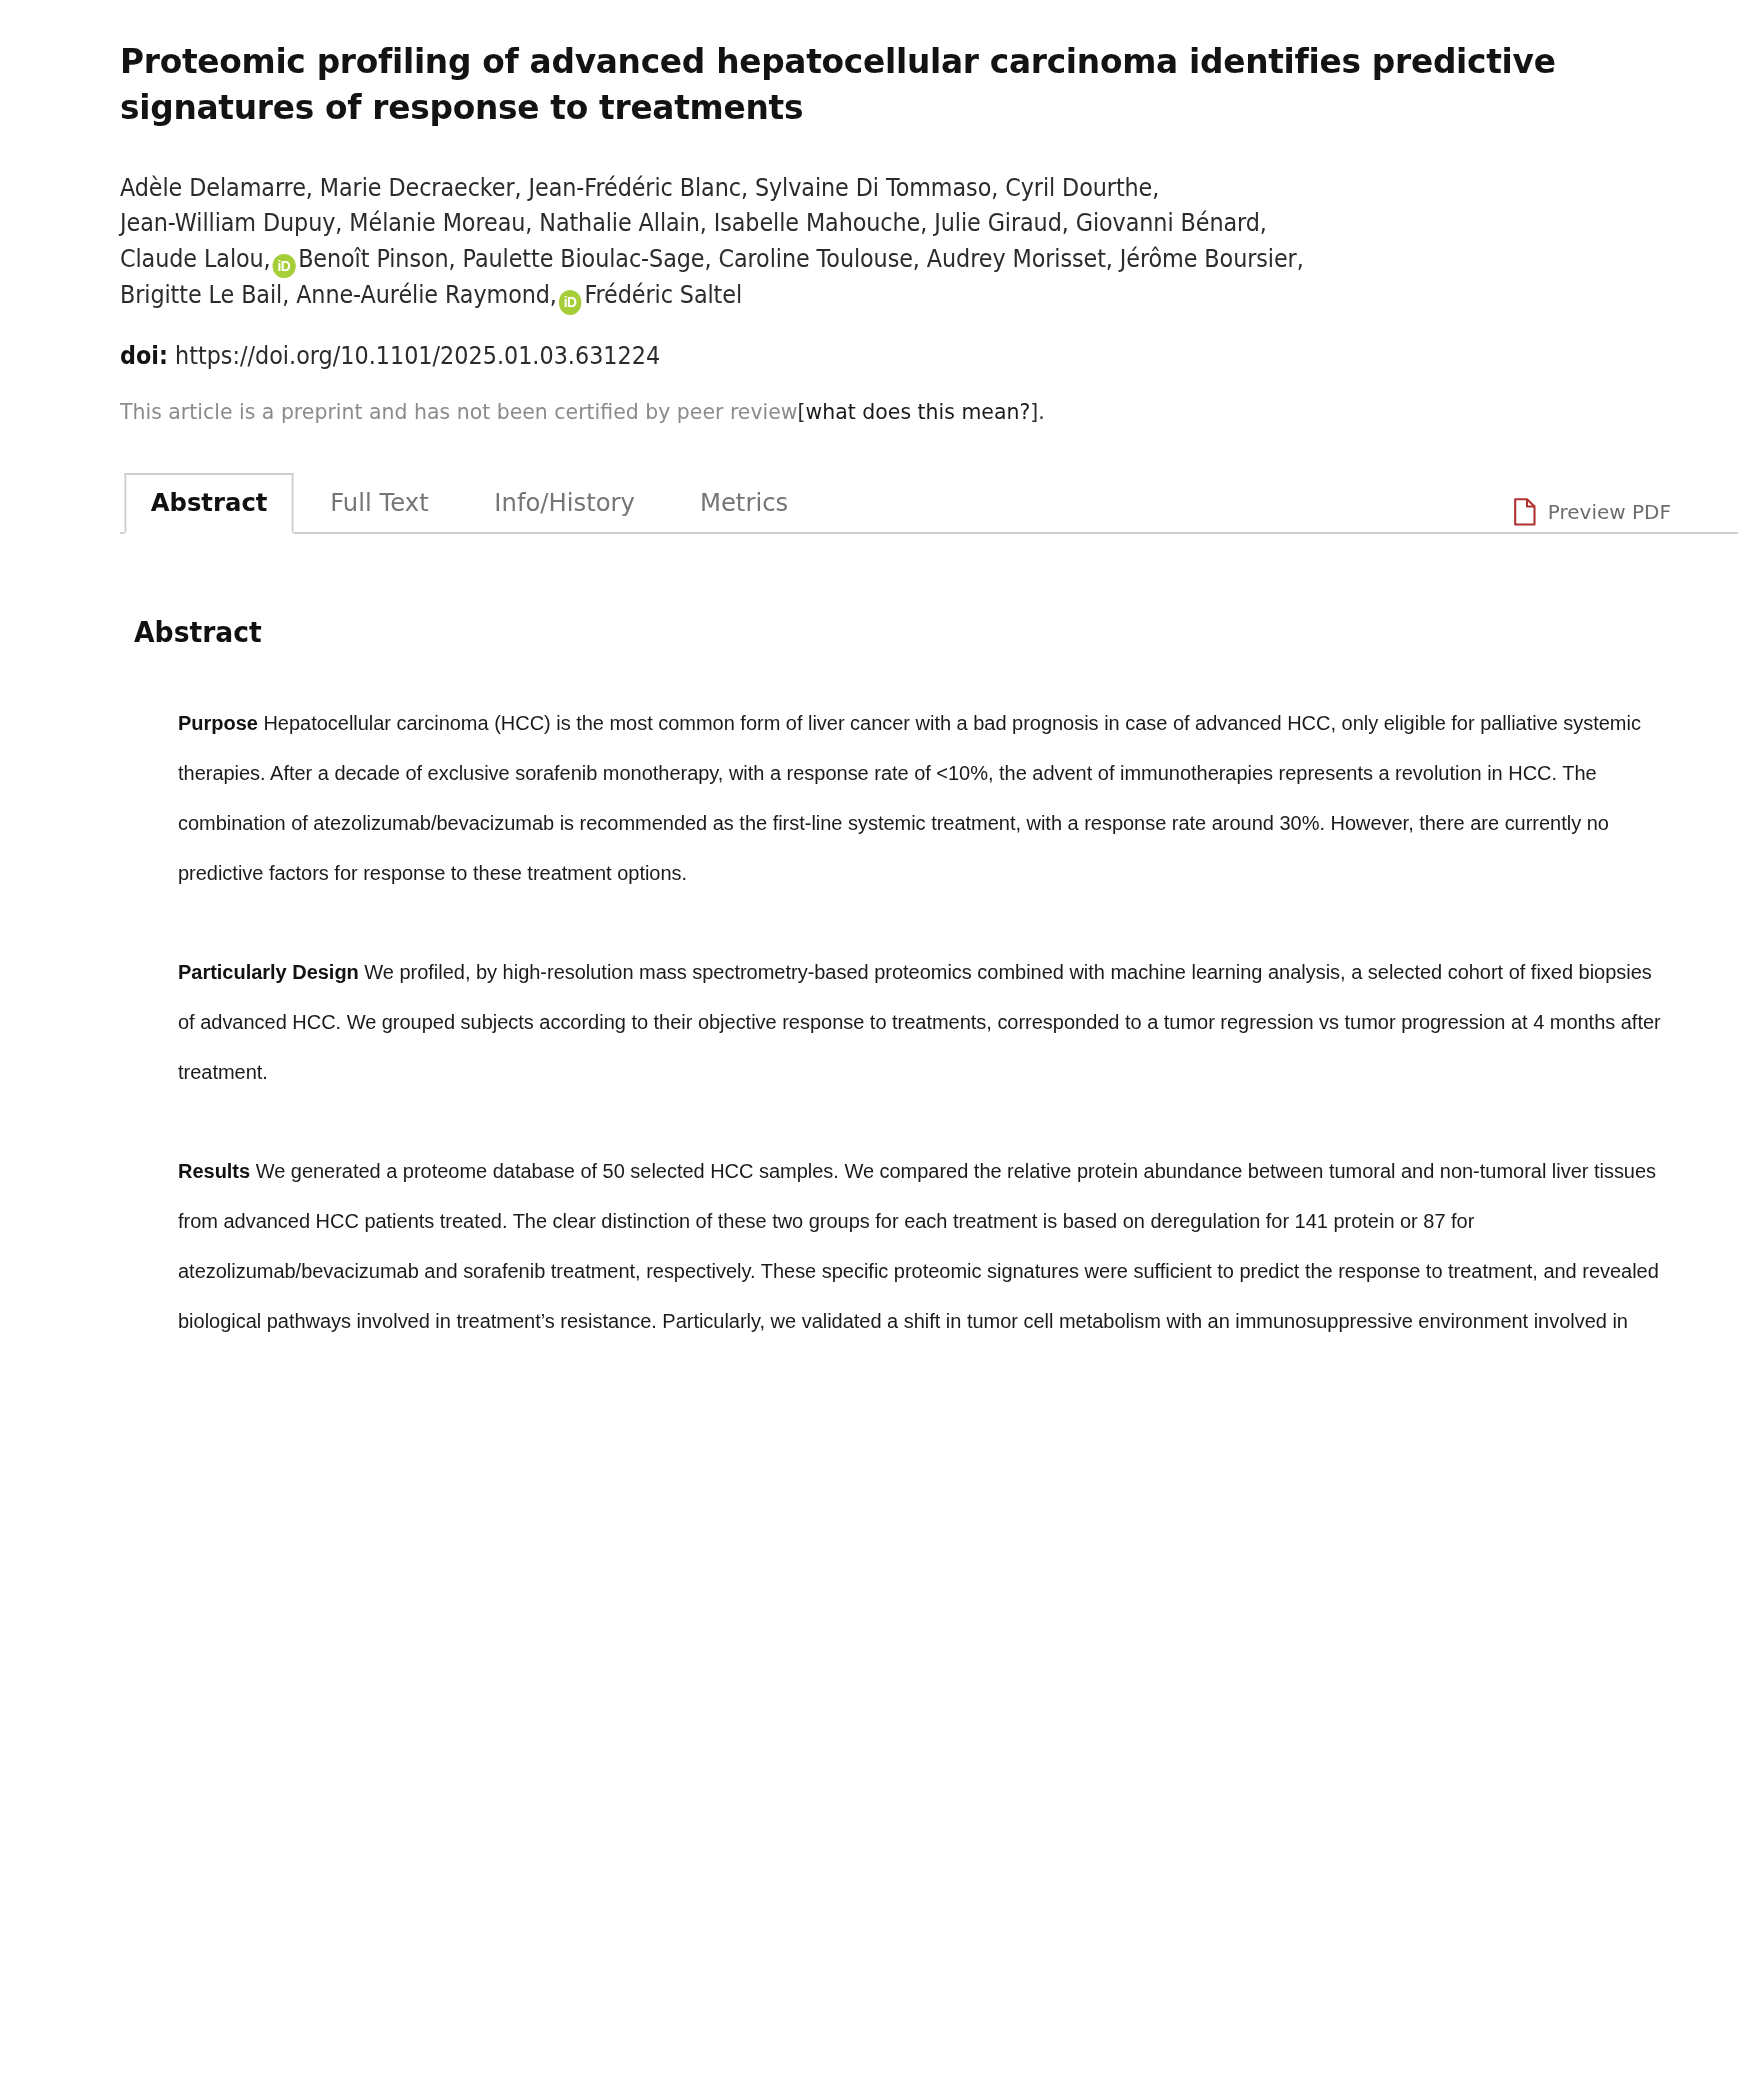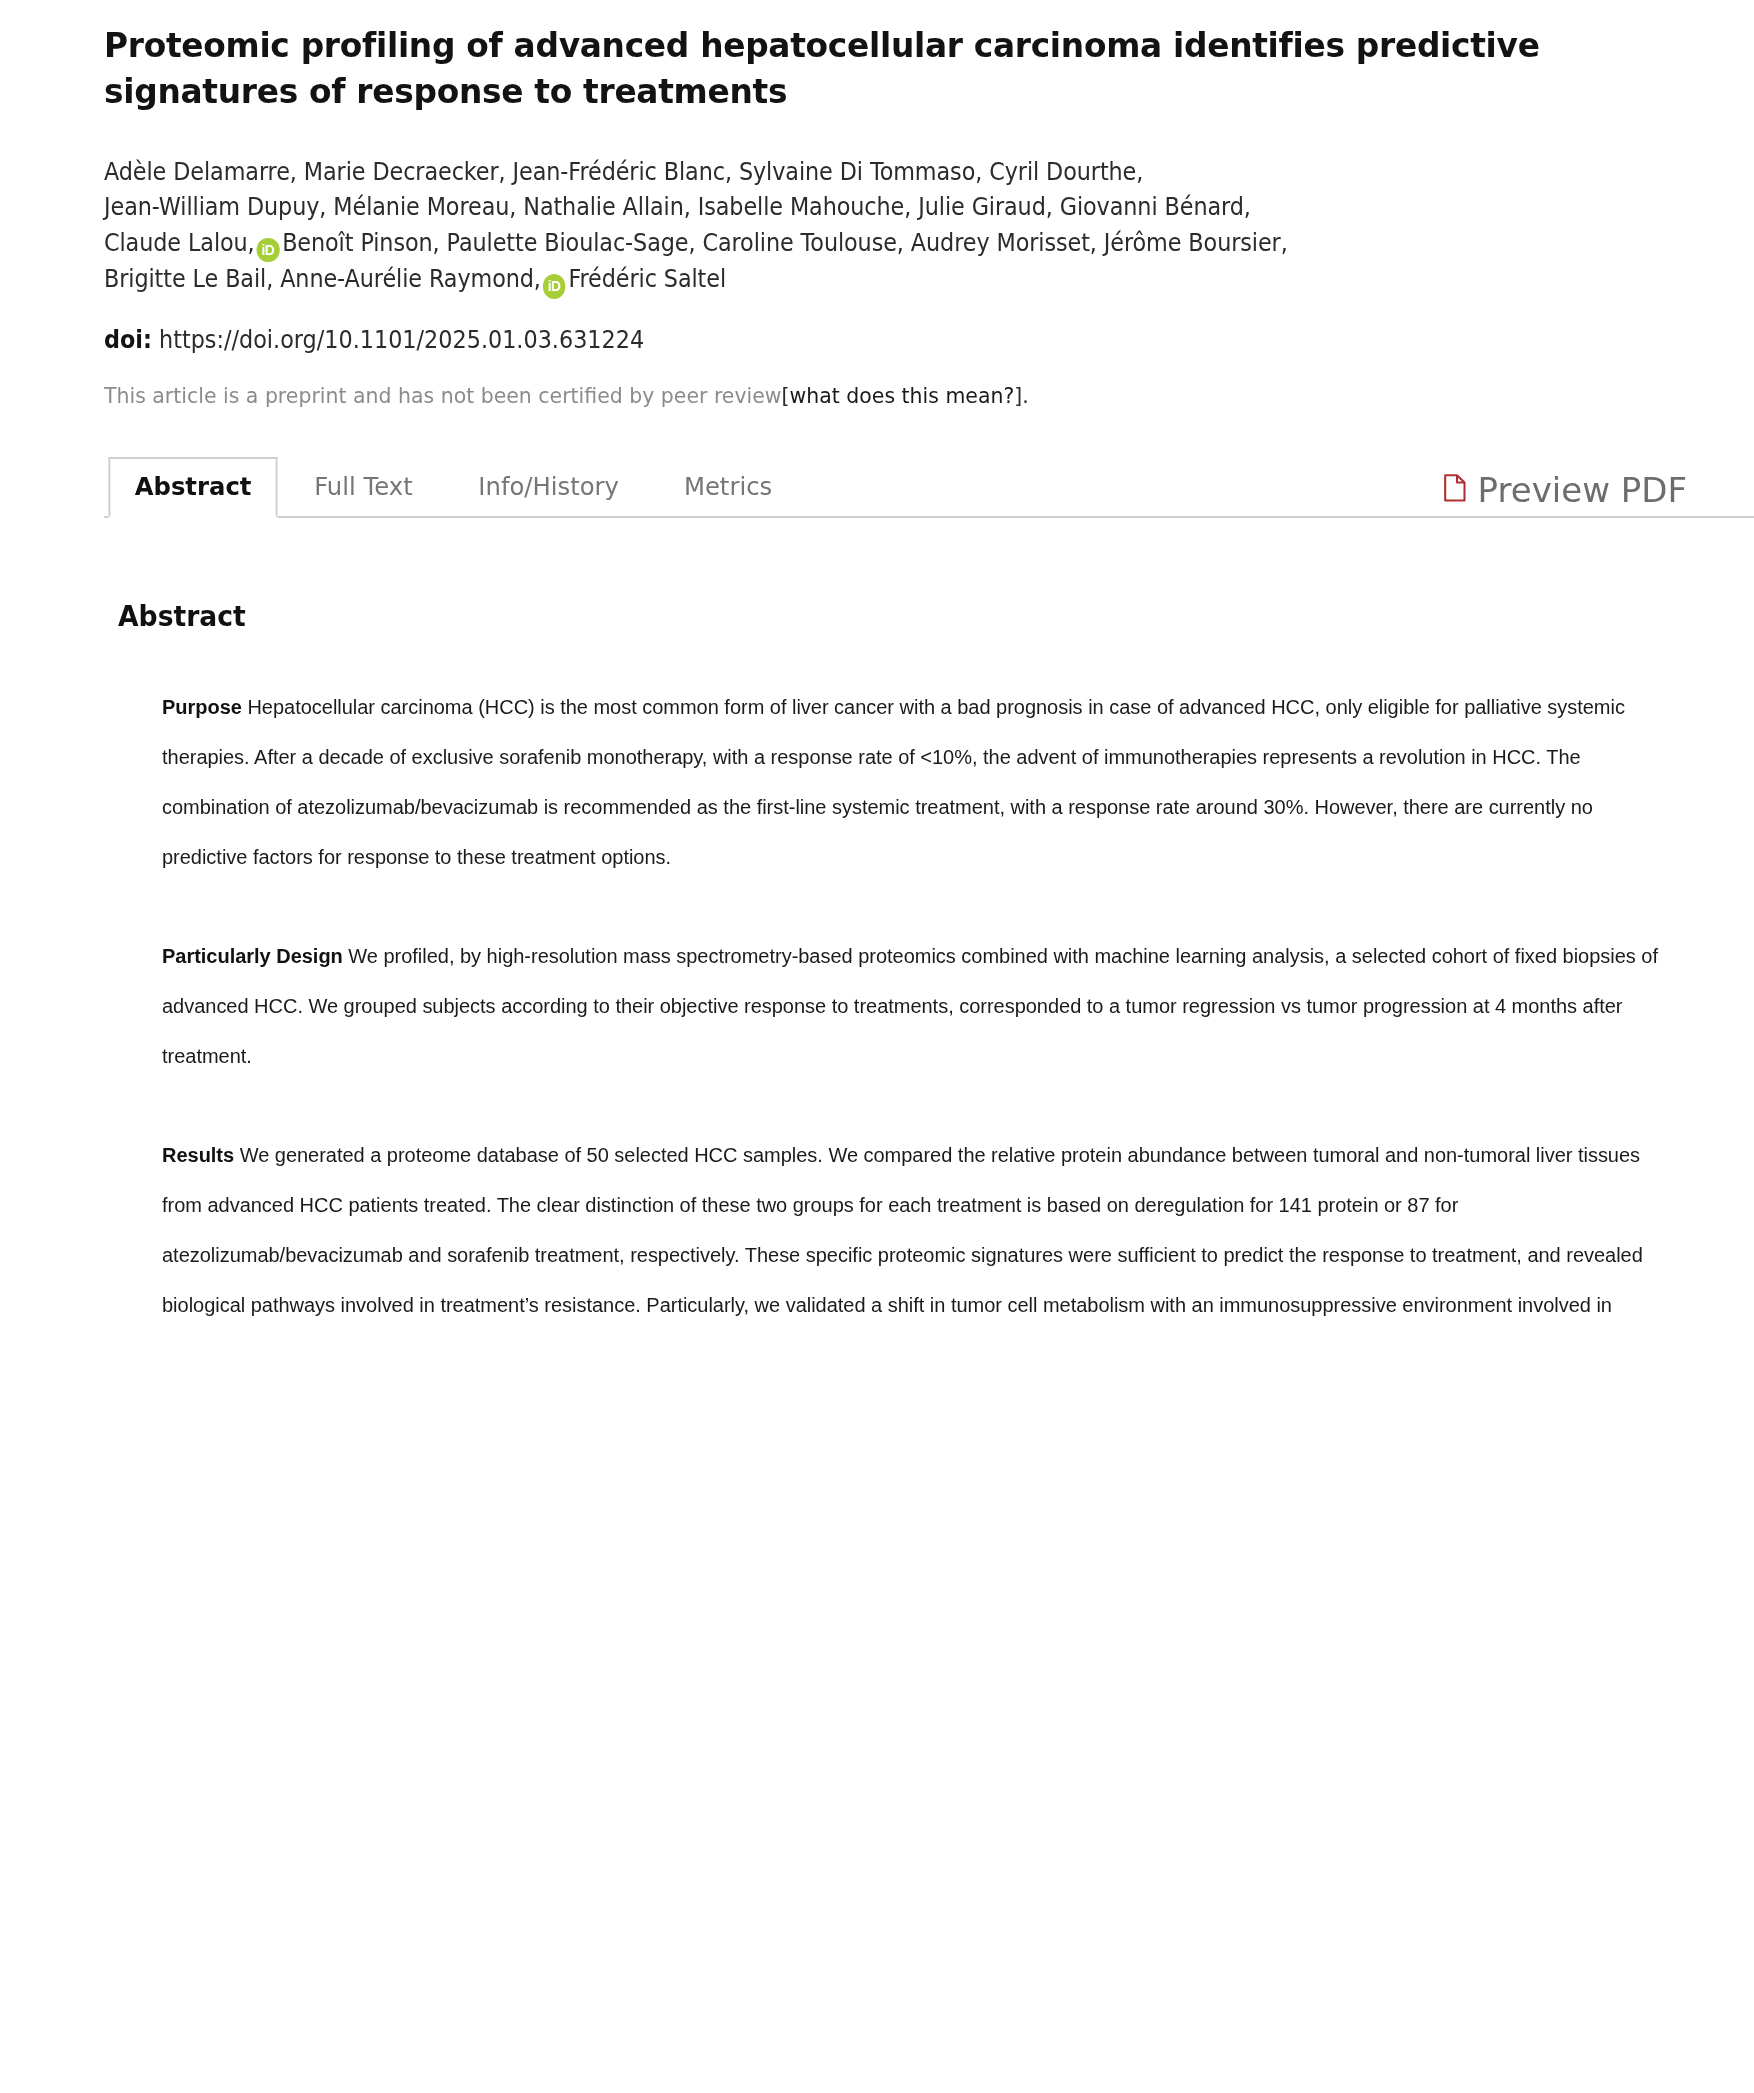--- a/index.html
+++ b/index.html
@@ -16,21 +16,21 @@
     font-family: "Liberation Sans", sans-serif;
     color: #1a1a1a;
     -webkit-font-smoothing: antialiased;
   }
 
   .page {
     position: absolute;
     left: 0; top: 0;
     width: 1754px;
     height: 2093px;
-    padding: 0;
+    padding: 16px;
   }
 
   
   .head-wrap {
     padding: 21.7px 69px 0 104px;
   }
 
   .article-title {
     font-family: "DejaVu Sans", sans-serif;
     font-weight: 700;
@@ -149,23 +149,24 @@
     background: #ffffff;
     padding: 0 25.6px;
     line-height: 55px;
   }
 
   .pdf-link {
     position: absolute;
     right: 67px;
     bottom: 7.9px;
     display: flex;
+    align-items: center;
     gap: 11.8px;
     font-family: "DejaVu Sans", sans-serif;
-    font-size: 34px;
+    font-size: 20px;
     color: #6d6d6d;
     text-decoration: none;
     z-index: 2;
   }
   .pdf-icon {
     width: 21.7px;
     height: 27.6px;
     display: inline-block;
     position: relative;
   }

